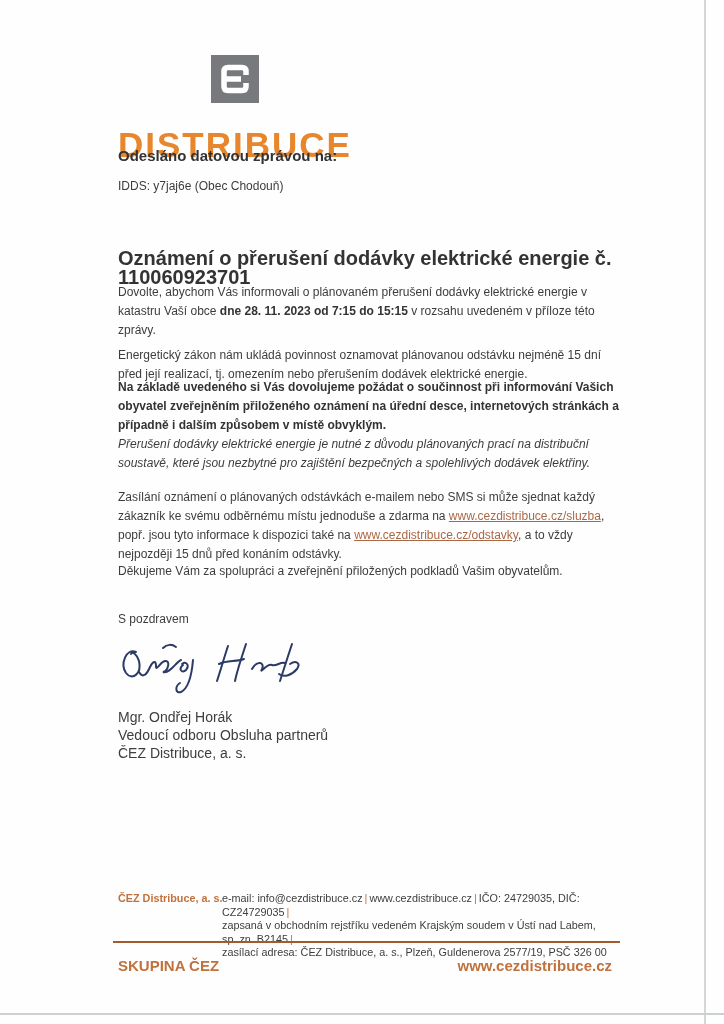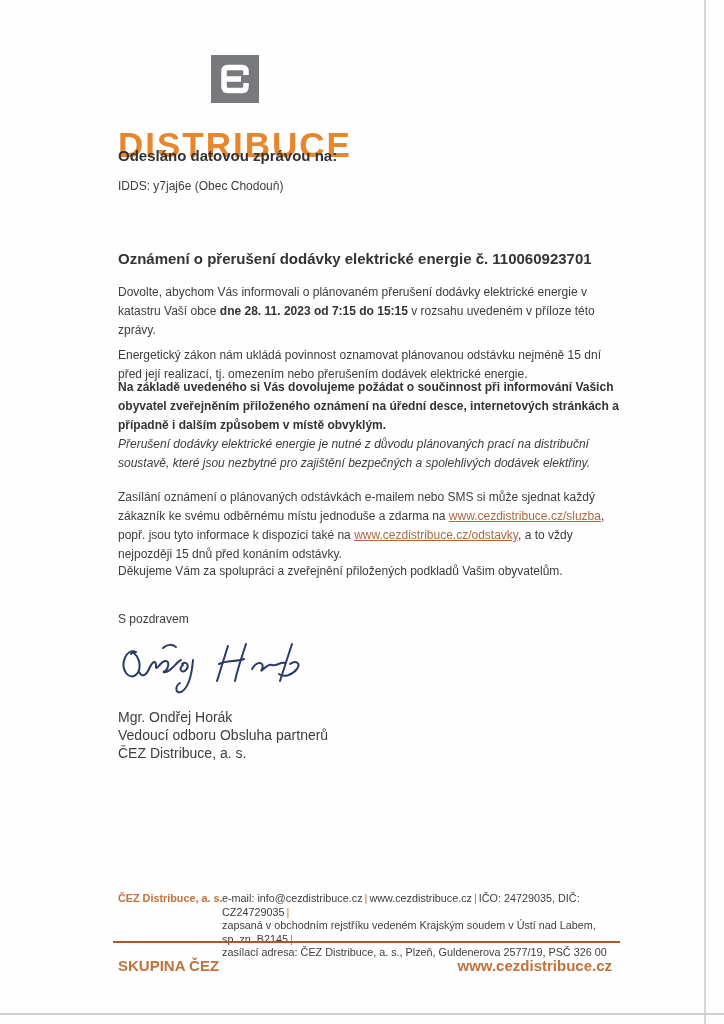--- a/index.html
+++ b/index.html
@@ -52,21 +52,21 @@
         <path d="M35 20 V16.5 Q35 12.5 31 12.5 H17 Q13 12.5 13 16.5 V31.5 Q13 35.5 17 35.5 H31 Q35 35.5 35 31.5 V28" fill="none" stroke="#ffffff" stroke-width="5.5"></path>
         <path d="M13.5 24 H30" fill="none" stroke="#ffffff" stroke-width="5.5"></path>
       </svg>
     </span>
     <span class="brand" style="color:#e8862d">DISTRIBUCE</span>
   </div>
 
   <div class="block bold b-dark" style="top:146px;font-size:15px;">Odesláno datovou zprávou na:</div>
   <div class="block" style="top:177px;">IDDS: y7jaj6e (Obec Chodouň)</div>
 
-  <div class="block bold b-dark" style="top:249px;font-size:15px;">Oznámení o přerušení dodávky elektrické energie č. 110060923701</div>
+  <div class="block bold b-dark" style="top:249px;font-size:20px;">Oznámení o přerušení dodávky elektrické energie č. 110060923701</div>
 
   <div class="block" style="top:283px;">
     <span>Dovolte, abychom Vás informovali o plánovaném přerušení dodávky elektrické energie v katastru Vaší obce </span><span class="bold b-dark">dne 28. 11. 2023 od 7:15 do 15:15</span><span> v rozsahu uvedeném v příloze této zprávy.</span>
   </div>
 
   <div class="block" style="top:346px;">Energetický zákon nám ukládá povinnost oznamovat plánovanou odstávku nejméně 15 dní před její realizací, tj. omezením nebo přerušením dodávek elektrické energie.</div>
 
   <div class="block bold b-dark" style="top:378px;">Na základě uvedeného si Vás dovolujeme požádat o součinnost při informování Vašich obyvatel zveřejněním přiloženého oznámení na úřední desce, internetových stránkách a případně i dalším způsobem v místě obvyklým.</div>
 
   <div class="block" style="top:435px;font-style:italic;">Přerušení dodávky elektrické energie je nutné z důvodu plánovaných prací na distribuční soustavě, které jsou nezbytné pro zajištění bezpečných a spolehlivých dodávek elektřiny.</div>

